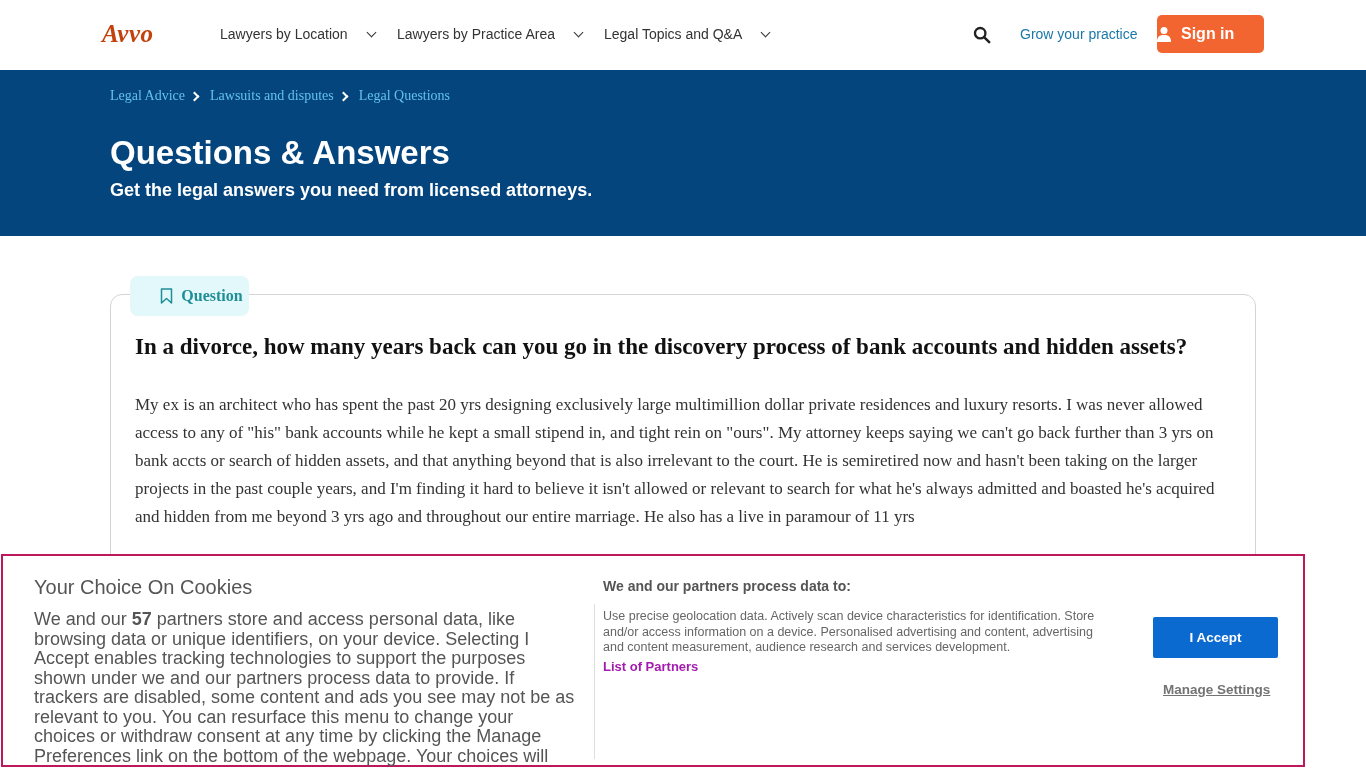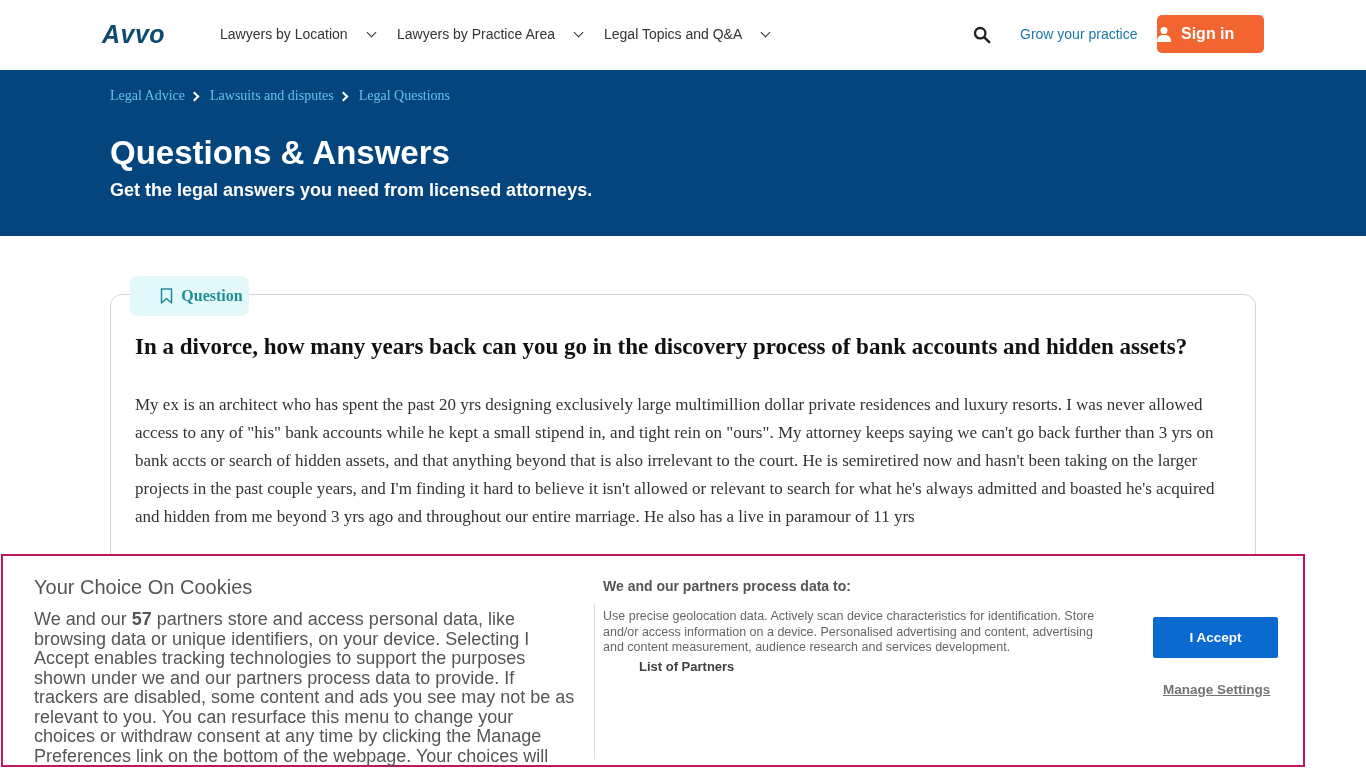--- a/index.html
+++ b/index.html
@@ -1,21 +1,21 @@
 <!DOCTYPE html>
 <html><head>
 <meta charset="utf-8">
 <style>
   * { box-sizing: border-box; margin: 0; padding: 0; }
   html, body { width: 1366px; height: 768px; overflow: hidden; background: #fff; }
   body { font-family: "Liberation Sans", sans-serif; position: relative; }
 
   
   .topnav { position: absolute; top: 0; left: 0; width: 1366px; height: 70px; background: #fff; }
-  .logo { position: absolute; left: 102px; top: 20px; font-family: Liberation Sans, sans-serif; font-weight: 700; font-style: italic; font-size: 25px; color: #0c4a6e; letter-spacing: 0.5px; }
+  .logo { position: absolute; left: 102px; top: 20px; font-family: Liberation Serif, serif; font-weight: 700; font-style: italic; font-size: 25px; color: #c2410c; letter-spacing: 0.5px; }
   .navitem { position: absolute; top: 26px; font-size: 14px; color: #333; display: flex; align-items: center; gap: 14px; cursor: pointer; }
   .navitem .chev { width: 7px; height: 7px; border-right: 1.8px solid #333; border-bottom: 1.8px solid #333; transform: rotate(45deg); margin-left: 6px; margin-top: -4px; }
   .search { position: absolute; left: 973px; top: 26px; width: 18px; height: 18px; }
   .grow { position: absolute; left: 1020px; top: 26px; font-size: 14px; color: #1a78a8; cursor: pointer; }
   .signin { position: absolute; left: 1157px; top: 15px; width: 107px; height: 38px; background: #f26530; border-radius: 5px; color: #fff; font-weight: 700; font-size: 16px; display: flex; align-items: center; gap: 10px; cursor: pointer; }
 
   
   .hero { position: absolute; top: 70px; left: 0; width: 1366px; height: 166px; background: #04457d; }
   .crumbs { position: absolute; left: 110px; top: 18px; display: flex; align-items: center; font-family: "Liberation Serif", serif; font-size: 14px; color: #63c1ee; }
   .crumbs a { color: #63c1ee; text-decoration: none; cursor: pointer; }
@@ -30,21 +30,21 @@
   .qbody { position: absolute; left: 135px; top: 391px; width: 1100px; font-family: "Liberation Serif", serif; font-size: 17px; line-height: 28px; color: #333; }
 
   
   .cookie { position: absolute; left: 1px; top: 554px; width: 1304px; height: 213px; background: #fff; border: 2px solid #be185d; }
   .ck-title { position: absolute; left: 31px; top: 20px; font-size: 20px; color: #555; font-weight: 400; }
   .ck-text { position: absolute; left: 31px; top: 54px; width: 545px; font-size: 18px; line-height: 19.5px; color: #555; }
   .ck-text a { color: #1657b3; font-weight: 700; text-decoration: underline; cursor: pointer; }
   .ck-div { position: absolute; left: 591px; top: 48px; width: 1px; height: 155px; background: #ddd; }
   .ck-right-title { position: absolute; left: 600px; top: 22px; font-size: 14px; font-weight: 700; color: #555; }
   .ck-purposes { position: absolute; left: 600px; top: 53px; width: 500px; font-size: 12.5px; line-height: 15.5px; color: #666; }
-  .ck-partners { position: absolute; left: 604px; top: 103px; font-size: 13px; font-weight: 700; color: #404040; cursor: pointer; padding-left: 32px; }
+  .ck-partners { position: absolute; left: 568px; top: 103px; font-size: 13px; font-weight: 700; color: #a21caf; cursor: pointer; padding-left: 32px; }
   .ck-accept { position: absolute; left: 1150px; top: 61px; width: 125px; height: 41px; background: #0a6ad0; color: #fff; font-weight: 700; font-size: 13.5px; display: flex; align-items: center; justify-content: center; border-radius: 2px; cursor: pointer; }
   .ck-manage { position: absolute; left: 1160px; top: 126px; font-size: 13.5px; font-weight: 700; color: #737373; text-decoration: underline; cursor: pointer; }
 </style>
 </head>
 <body>
 
 <div class="topnav">
   <div class="logo">Avvo</div>
 
   <div class="navitem" style="left:220px">

